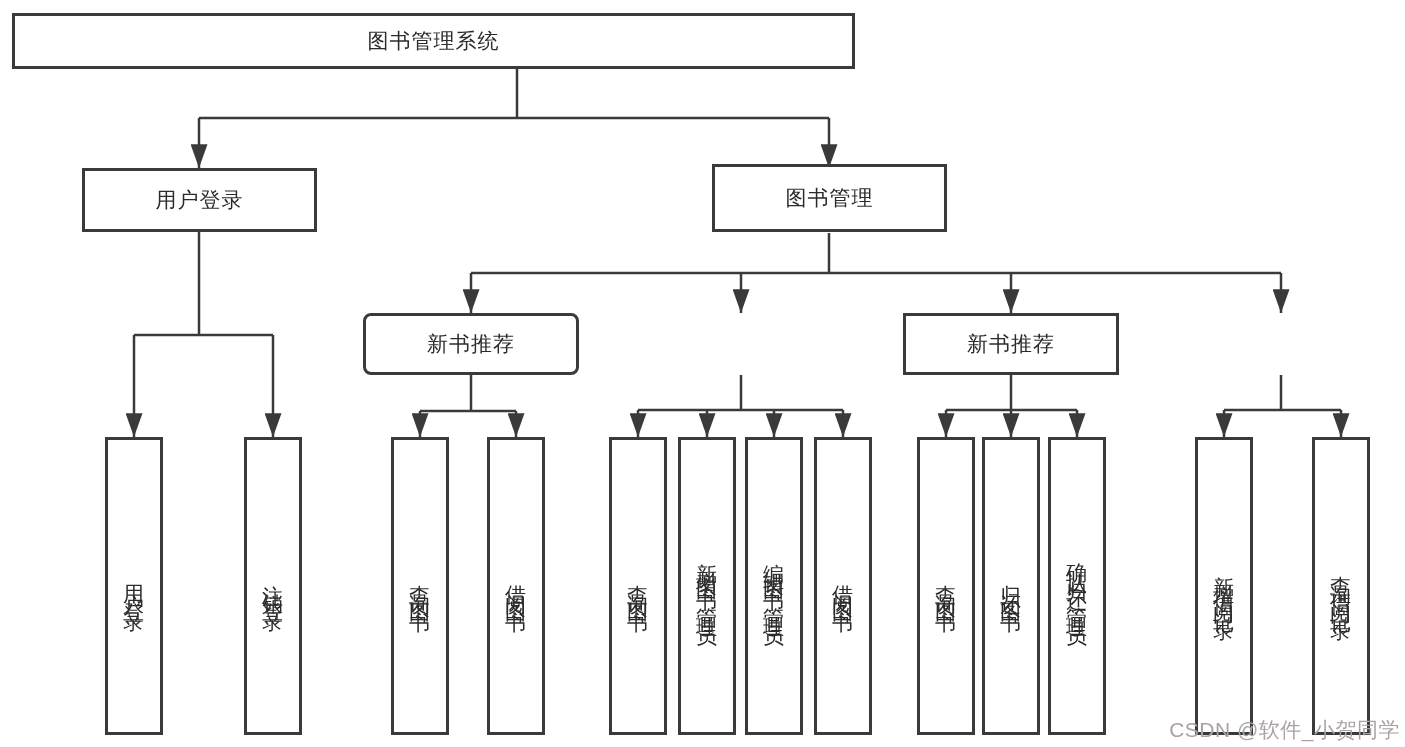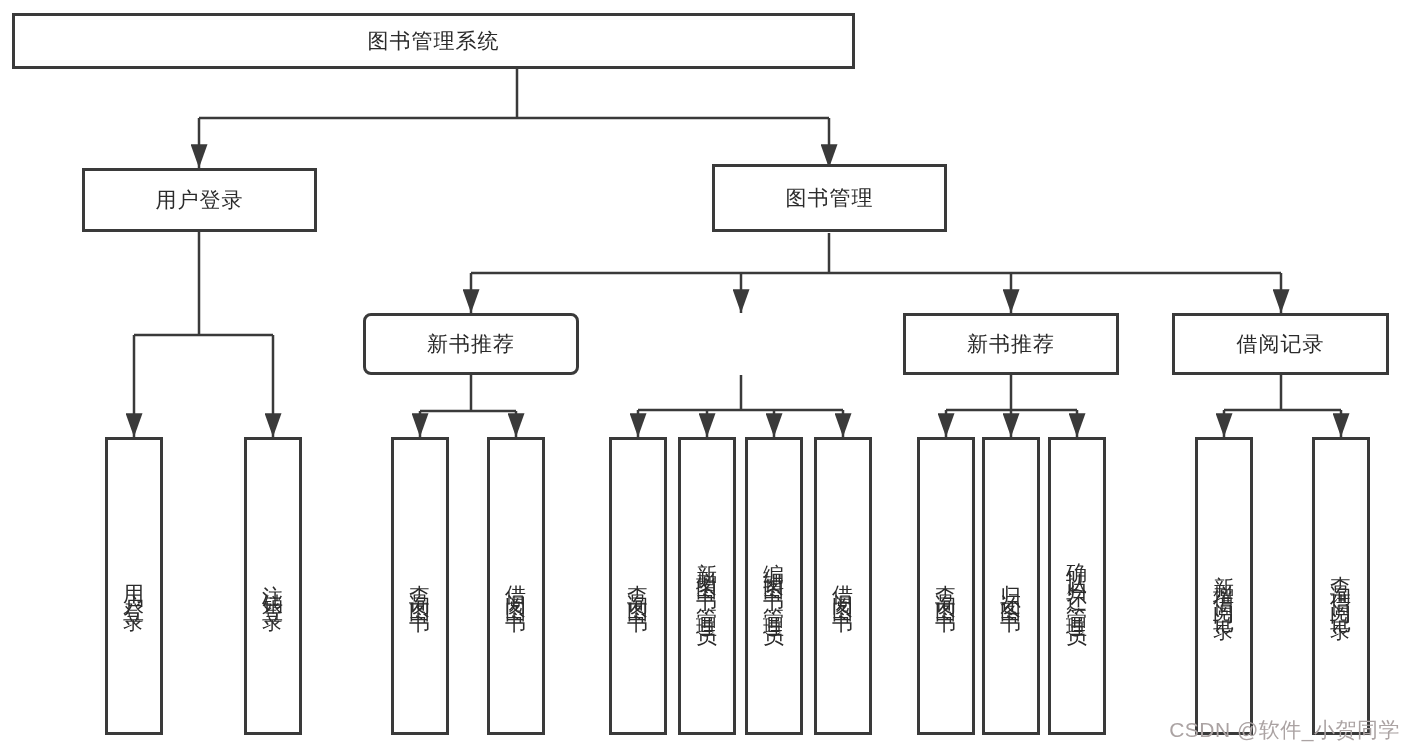--- a/index.html
+++ b/index.html
@@ -103,21 +103,20 @@
     <path d="M1341,410 V437" fill="none" stroke="currentColor" stroke-width="2.5" marker-end="url(#arrow)"></path>
   </svg>
 
   <div class="node h" style="left:12px; top:13px; width:843px; height:56px;">图书管理系统</div>
 
   <div class="node h" style="left:82px; top:168px; width:235px; height:64px;">用户登录</div>
   <div class="node h" style="left:712px; top:164px; width:235px; height:68px;text-align:center;">图书管理</div>
 
   <div class="node h" style="left:363px; top:313px; width:216px; height:62px;border-radius:8px;">新书推荐</div>
   <div class="node h" style="left:903px; top:313px; width:216px; height:62px;">新书推荐</div>
-  <div class="node h" style="left:1172px; top:313px; width:217px; height:62px;">借阅记录</div>
 
   <div class="node v" style="left:105px; top:437px; width:58px; height:298px;">用户登录</div>
   <div class="node v" style="left:244px; top:437px; width:58px; height:298px;">注销登录</div>
 
   <div class="node v" style="left:391px; top:437px; width:58px; height:298px;">查询图书</div>
   <div class="node v" style="left:487px; top:437px; width:58px; height:298px;">借阅图书</div>
 
   <div class="node v" style="left:609px; top:437px; width:58px; height:298px;">查询图书</div>
   <div class="node v" style="left:678px; top:437px; width:58px; height:298px;">新增图书（管理员）</div>
   <div class="node v" style="left:745px; top:437px; width:58px; height:298px;">编辑图书（管理员）</div>

